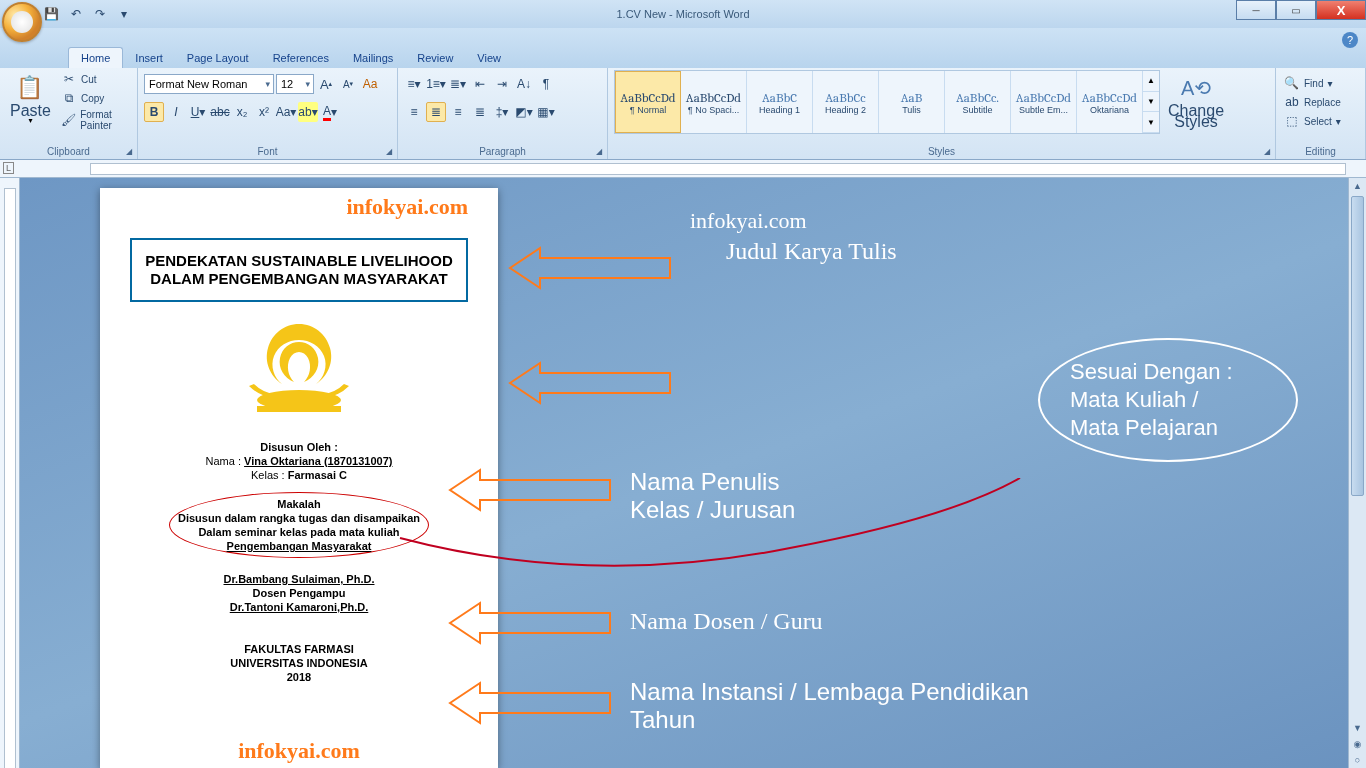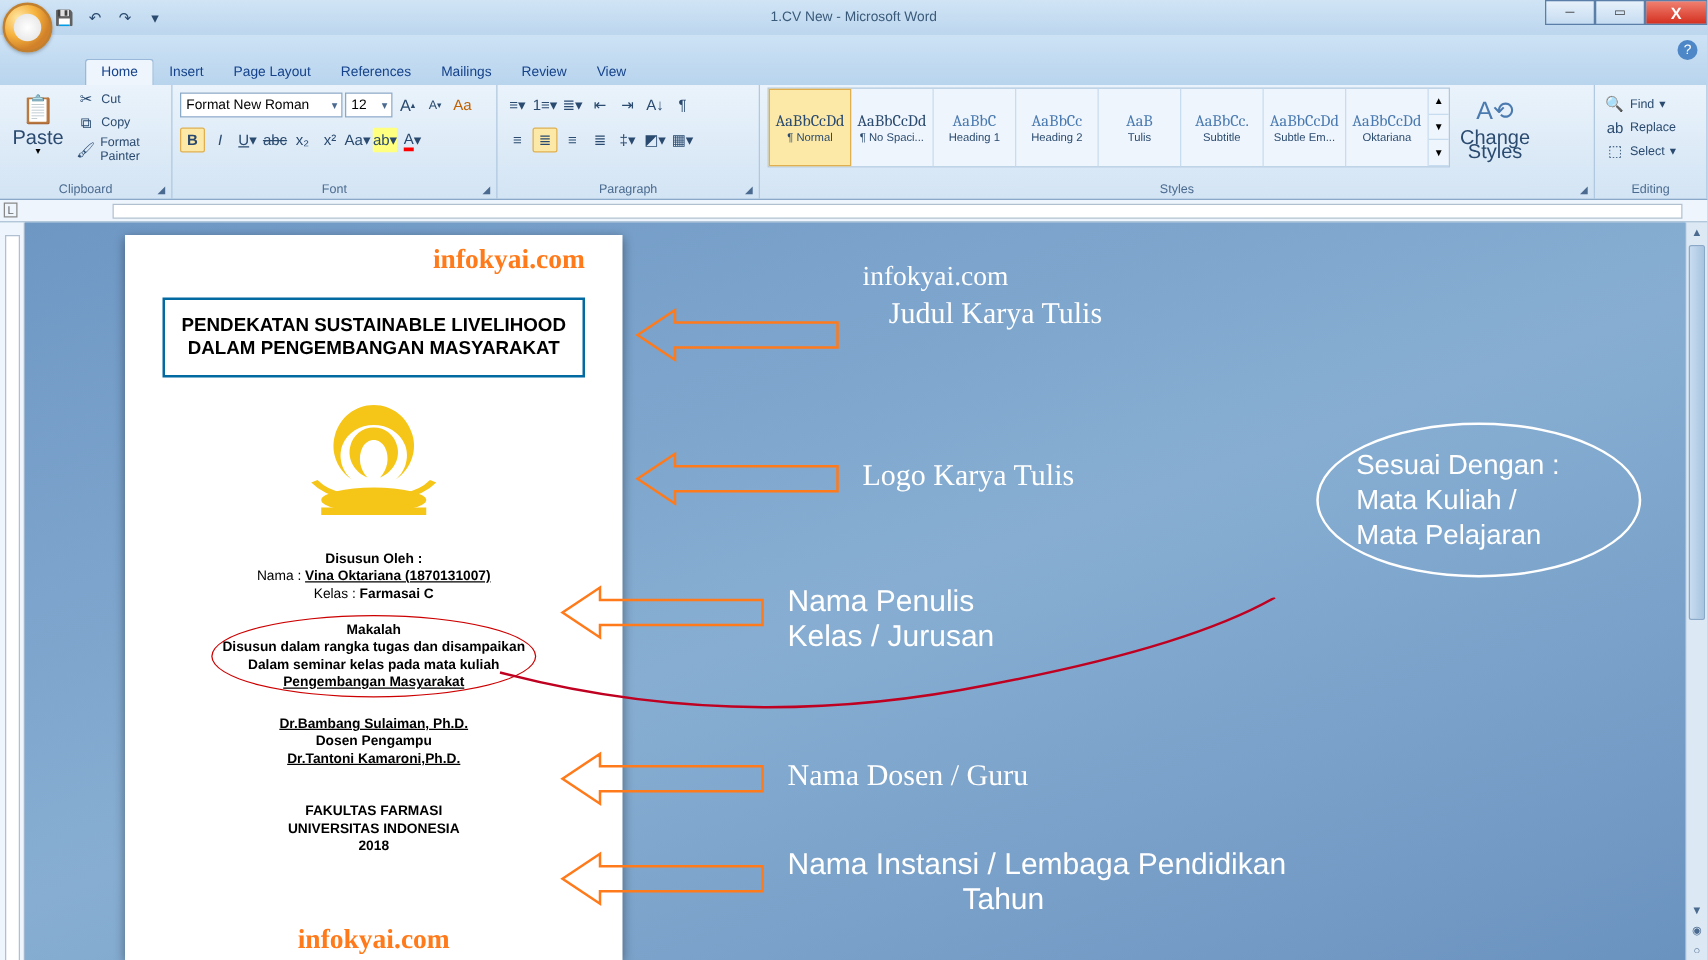--- a/index.html
+++ b/index.html
@@ -308,27 +308,26 @@
           <path d="M10 30 L40 10 L40 20 L170 20 L170 40 L40 40 L40 50 Z"></path>
         </g>
       </svg>
     <svg class="arrow-left" style="left:420px;top:495px" width="180" height="60">
         <g fill="none" stroke="#ff7a1a" stroke-width="2">
           <path d="M10 30 L40 10 L40 20 L170 20 L170 40 L40 40 L40 50 Z"></path>
         </g>
       </svg>
 
     <div class="anno" style="left:670px;top:30px;font-size:22px">infokyai.com</div>
-    <div class="anno" style="left:691px;top:60px">Judul Karya Tulis</div>
-    <div class="anno" style="left:670px;top:190px">Logo Karya Tulis</div>
+    <div class="anno" style="left:706px;top:60px">Judul Karya Tulis</div>
     <div class="anno" style="left:610px;top:290px"><span>Nama Penulis</span><br><span>Kelas / Jurusan</span></div>
     <div class="anno" style="left:610px;top:430px">Nama Dosen / Guru</div>
-    <div class="anno" style="left:610px;top:500px"><span>Nama Instansi / Lembaga Pendidikan</span><br><span style="margin-left:140px">Tahun</span></div>
-
-    <div class="oval" style="right:35px;top:160px;width:260px">
+    <div class="anno" style="left:610px;top:500px"><span>Nama Instansi / Lembaga Pendidikan</span><br><span style="">Tahun</span></div>
+
+    <div class="oval" style="right:50px;top:160px;width:260px">
       <span>Sesuai Dengan :</span><br><span>Mata Kuliah /</span><br><span>Mata Pelajaran</span>
     </div>
 
     <svg class="red-curve" style="left:370px;top:300px" width="640" height="120">
       <path d="M10 60 Q200 110 400 70 Q560 40 630 0" stroke="#c00020" stroke-width="2" fill="none"></path>
     </svg>
 
   </div>
   <div class="scroll-v">
     <div class="arr" style="top:0">▲</div>

